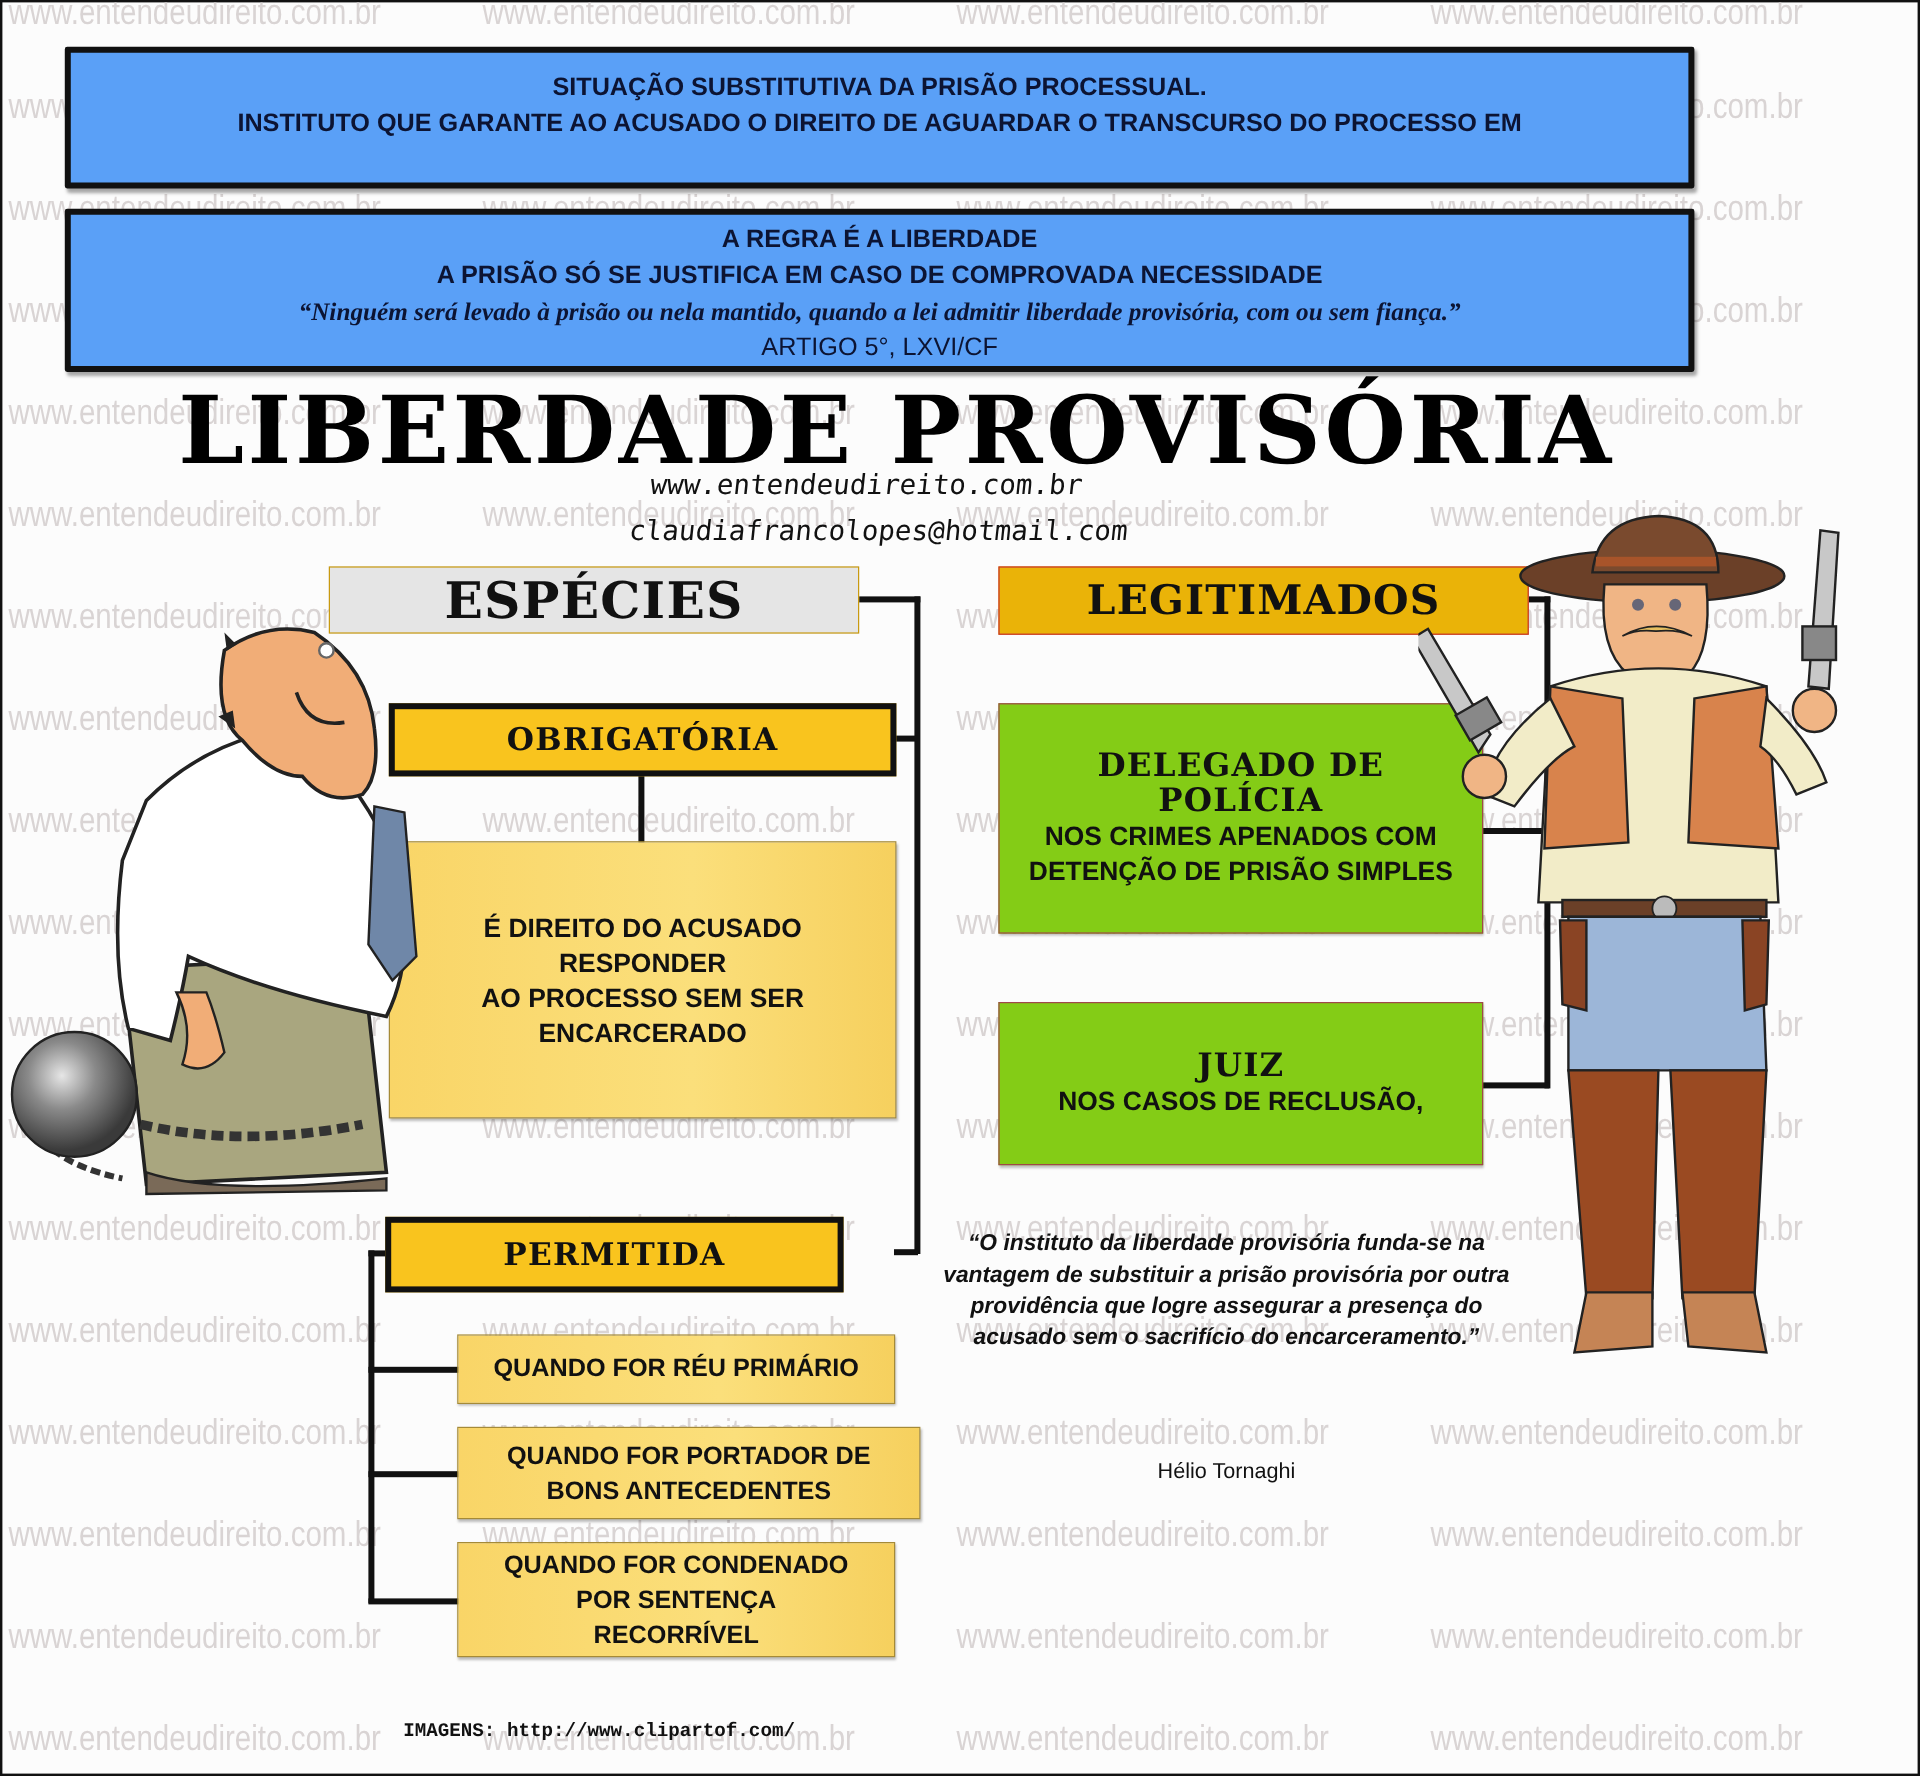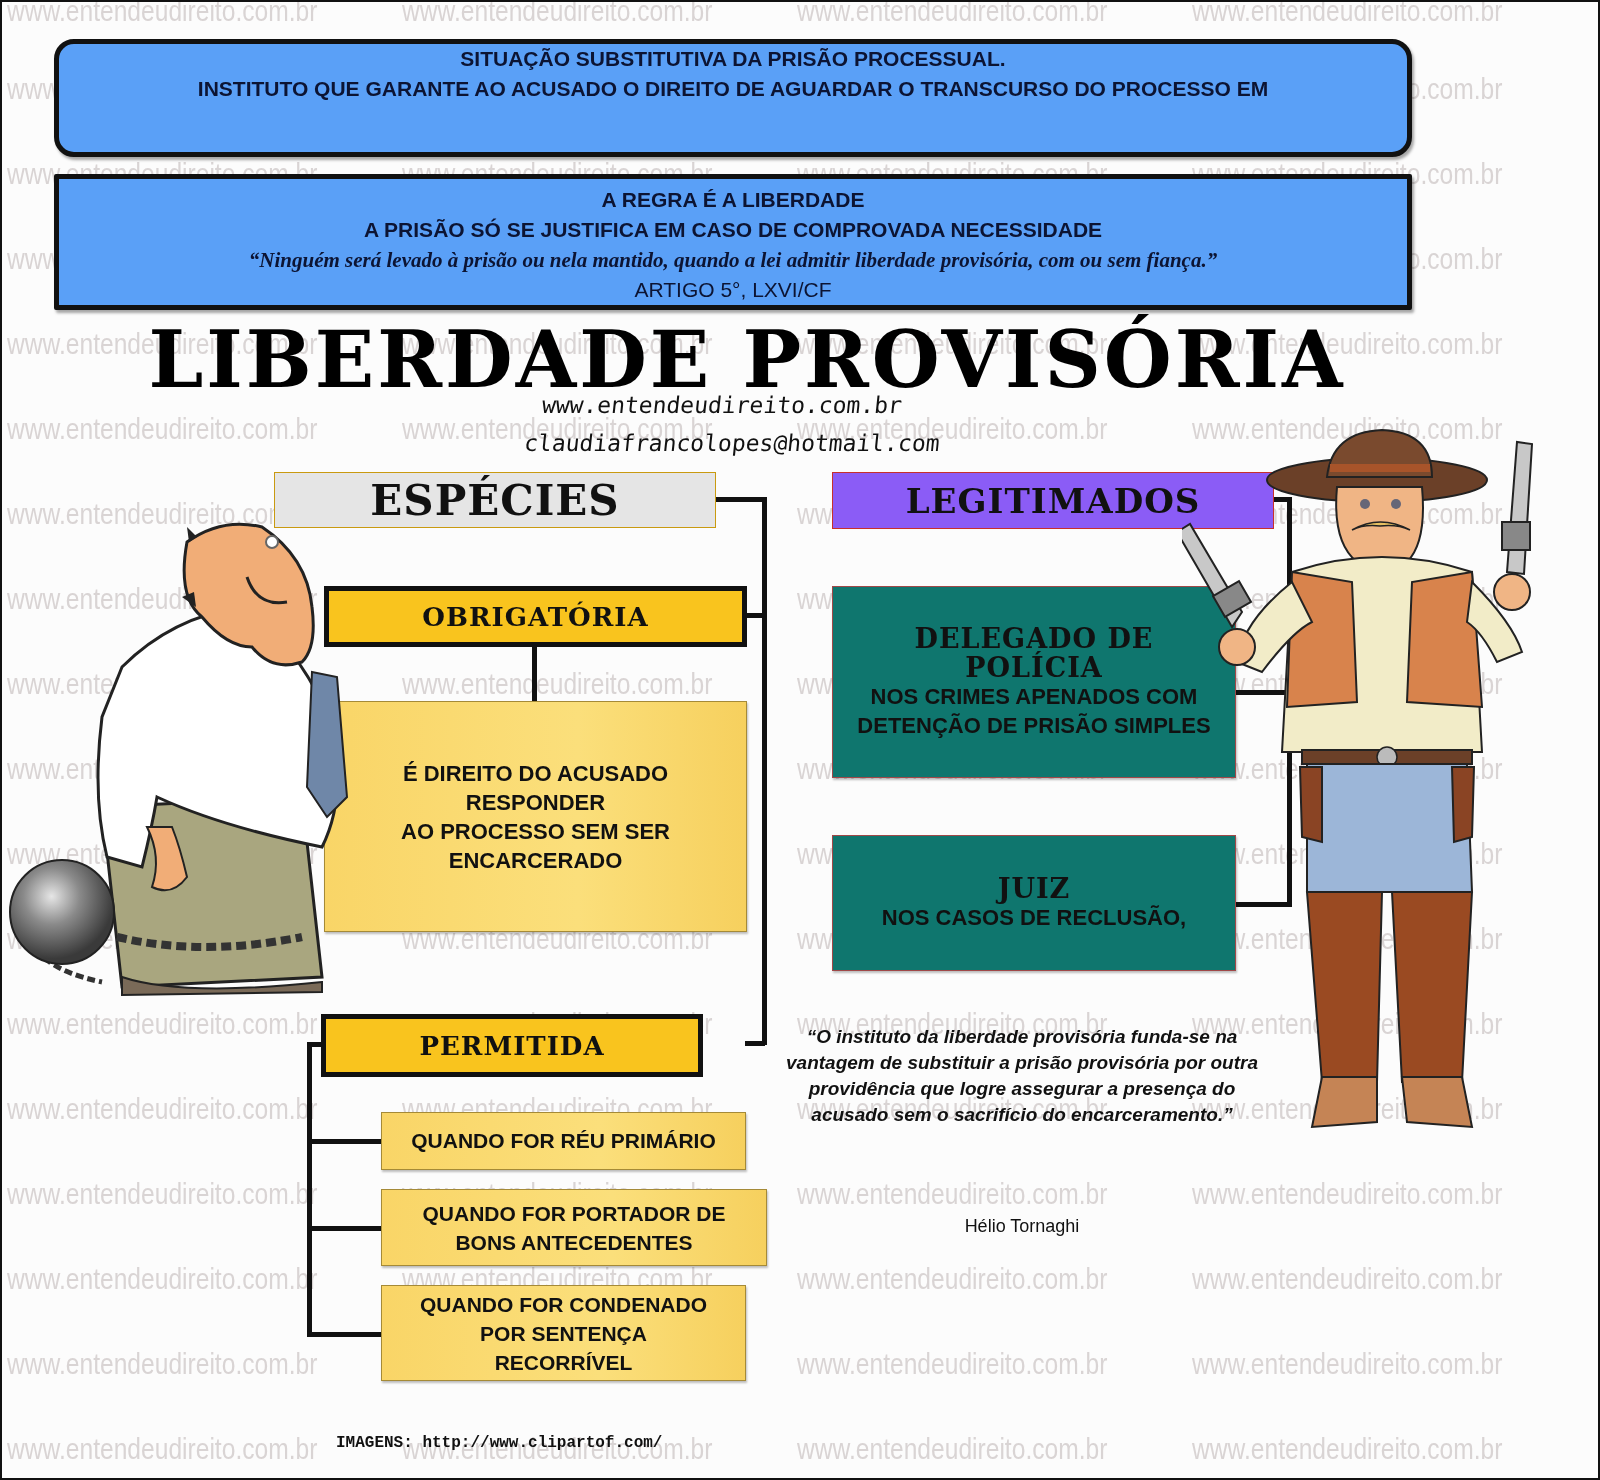--- a/index.html
+++ b/index.html
@@ -62,42 +62,42 @@
     color: #111;
     letter-spacing: 1px;
   }
   .head-yellow {
     background: #e5e5e5;
     border: 1px solid #c99a10;
     display: flex; align-items: center; justify-content: center;
     font-size: 42px;
   }
   .head-red {
-    background: #8b5cf6;
+    background: #eab308;
     border: 1px solid #c7302c;
     display: flex; align-items: center; justify-content: center;
     font-size: 34px;
   }
   .sub-yellow {
     background: #f9c41e;
     border: 5px solid #111;
     display: flex; align-items: center; justify-content: center;
     font-size: 26px;
   }
   .note-yellow {
     background: linear-gradient(90deg, #f9d567 0%, #fbdf7b 60%, #f6d05e 100%);
     border: 1px solid #a58a37;
     box-shadow: 1px 2px 2px rgba(0,0,0,0.25);
     display: flex; align-items: center; justify-content: center;
     text-align: center;
     font-weight: bold;
     color: #111;
   }
   .note-red {
-    background: #0f766e;
+    background: #84cc16;
     border: 1px solid #a04848;
     box-shadow: 1px 2px 2px rgba(0,0,0,0.25);
     display: flex; flex-direction: column; align-items: center; justify-content: center;
     text-align: center;
     font-weight: bold;
     color: #111;
   }
   .line { position: absolute; background: #111; }
   .quote {
     position: absolute;
@@ -188,21 +188,21 @@
     <span class="wm" style="left: 5px; top: 1345px;">www.entendeudireito.com.br</span>
     <span class="wm" style="left: 400px; top: 1345px;">www.entendeudireito.com.br</span>
     <span class="wm" style="left: 795px; top: 1345px;">www.entendeudireito.com.br</span>
     <span class="wm" style="left: 1190px; top: 1345px;">www.entendeudireito.com.br</span>
     <span class="wm" style="left: 5px; top: 1430px;">www.entendeudireito.com.br</span>
     <span class="wm" style="left: 400px; top: 1430px;">www.entendeudireito.com.br</span>
     <span class="wm" style="left: 795px; top: 1430px;">www.entendeudireito.com.br</span>
     <span class="wm" style="left: 1190px; top: 1430px;">www.entendeudireito.com.br</span>
   </div>
 
-<div class="box blue" style="left:52px; top:37px; width:1358px; height:118px; border-radius:20px;">
+<div class="box blue" style="left:52px; top:37px; width:1358px; height:118px; padding-top:14px;">
   <div>SITUAÇÃO SUBSTITUTIVA DA PRISÃO PROCESSUAL.</div>
   <div>INSTITUTO QUE GARANTE AO ACUSADO O DIREITO DE AGUARDAR O TRANSCURSO DO PROCESSO EM</div>
 </div>
 
 <div class="box blue" style="left:52px; top:172px; width:1358px; height:136px; padding-top:6px;">
   <div>A REGRA É A LIBERDADE</div>
   <div>A PRISÃO SÓ SE JUSTIFICA EM CASO DE COMPROVADA NECESSIDADE</div>
   <div class="italic">“Ninguém será levado à prisão ou nela mantido, quando a lei admitir liberdade provisória, com ou sem fiança.”</div>
   <div class="normal">ARTIGO 5°, LXVI/CF</div>
 </div>

